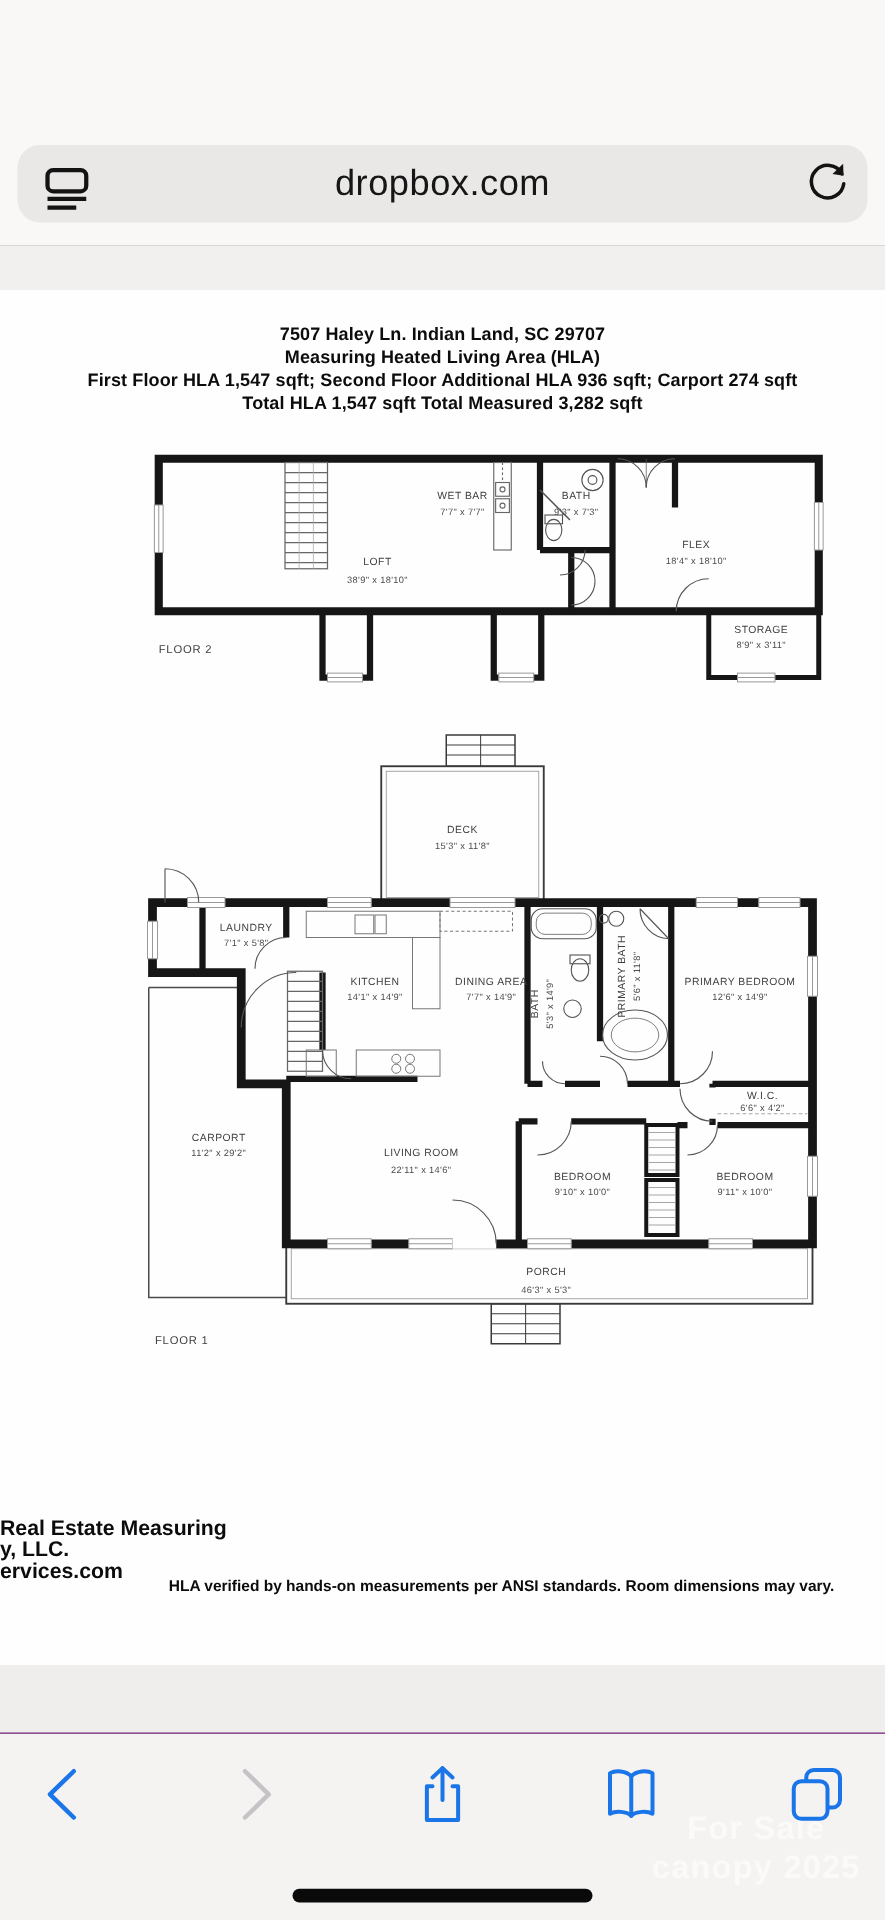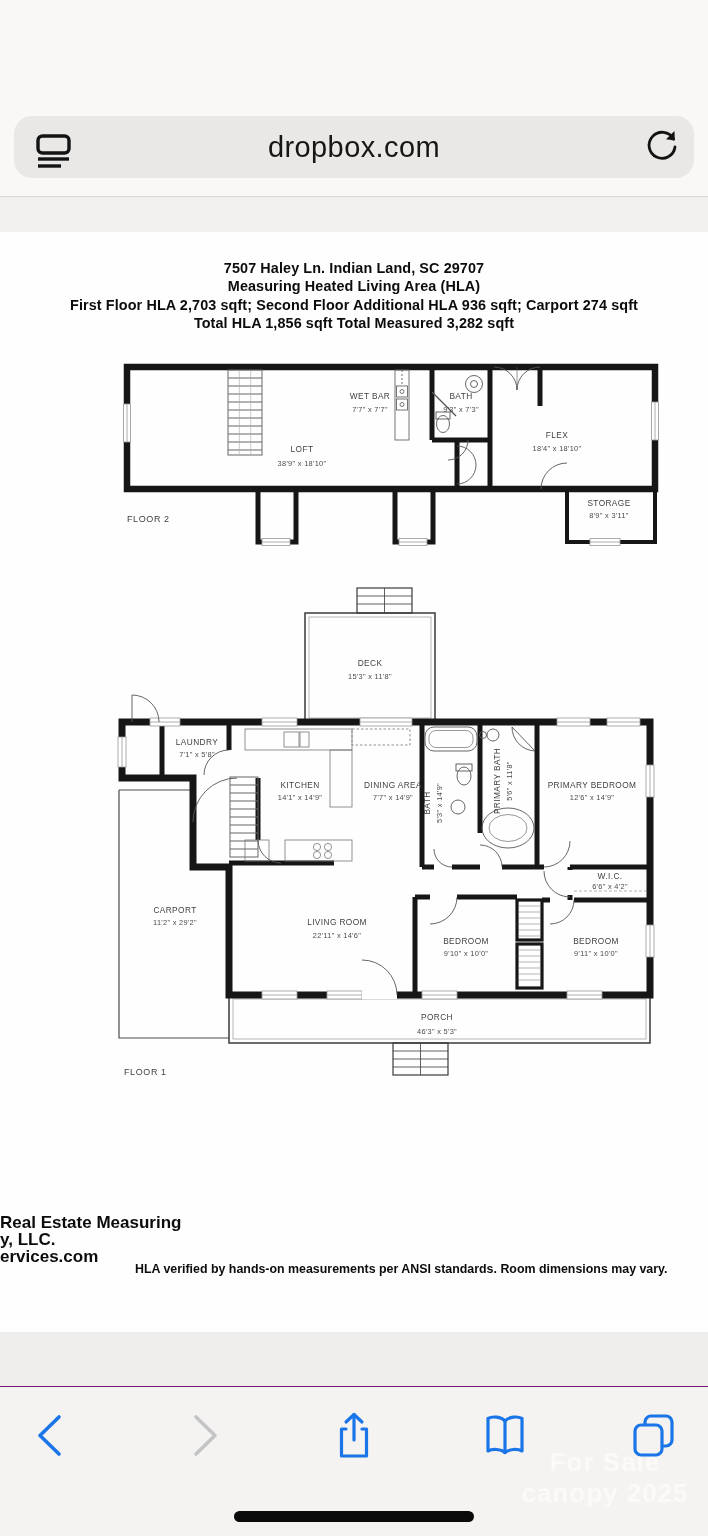--- a/index.html
+++ b/index.html
@@ -79,22 +79,22 @@
     <path d="M31.5,3 L31.8,12.5 L23,11.2 Z" fill="#131313"></path>
   </svg>
 </div>
 <div class="abs" id="band1"></div>
 
 <div class="abs" id="doc">
 
   <div class="abs" id="header">
     <div>7507 Haley Ln. Indian Land, SC 29707</div>
     <div>Measuring Heated Living Area (HLA)</div>
-    <div>First Floor HLA 2,703 sqft; Second Floor Additional HLA 936 sqft; Carport 274 sqft</div>
-    <div>Total HLA 1,856 sqft  Total Measured 3,282 sqft</div>
+    <div>First Floor HLA 1,547 sqft; Second Floor Additional HLA 936 sqft; Carport 274 sqft</div>
+    <div>Total HLA 1,547 sqft  Total Measured 3,282 sqft</div>
   </div>
 
   <svg class="abs" id="floor2svg" width="552" height="195" viewBox="0 0 552 195">
     <g stroke="#161616" fill="none">
       <path d="M15,9 H543 V131 H15 Z" stroke-width="6.5"></path>
       <path d="M146,131 V184 H184 V131" stroke-width="5"></path>
       <path d="M283,131 V184 H321 V131" stroke-width="5"></path>
       <path d="M455,131 V184 H543 V131" stroke-width="4"></path>
       <path d="M320,9 V82 M378,9 V131 M320,82 H378 M345,82 V131 M428,9 V48" stroke-width="5"></path>
       <path d="M320,34 L344,58" stroke-width="1.2" stroke="#555"></path>

